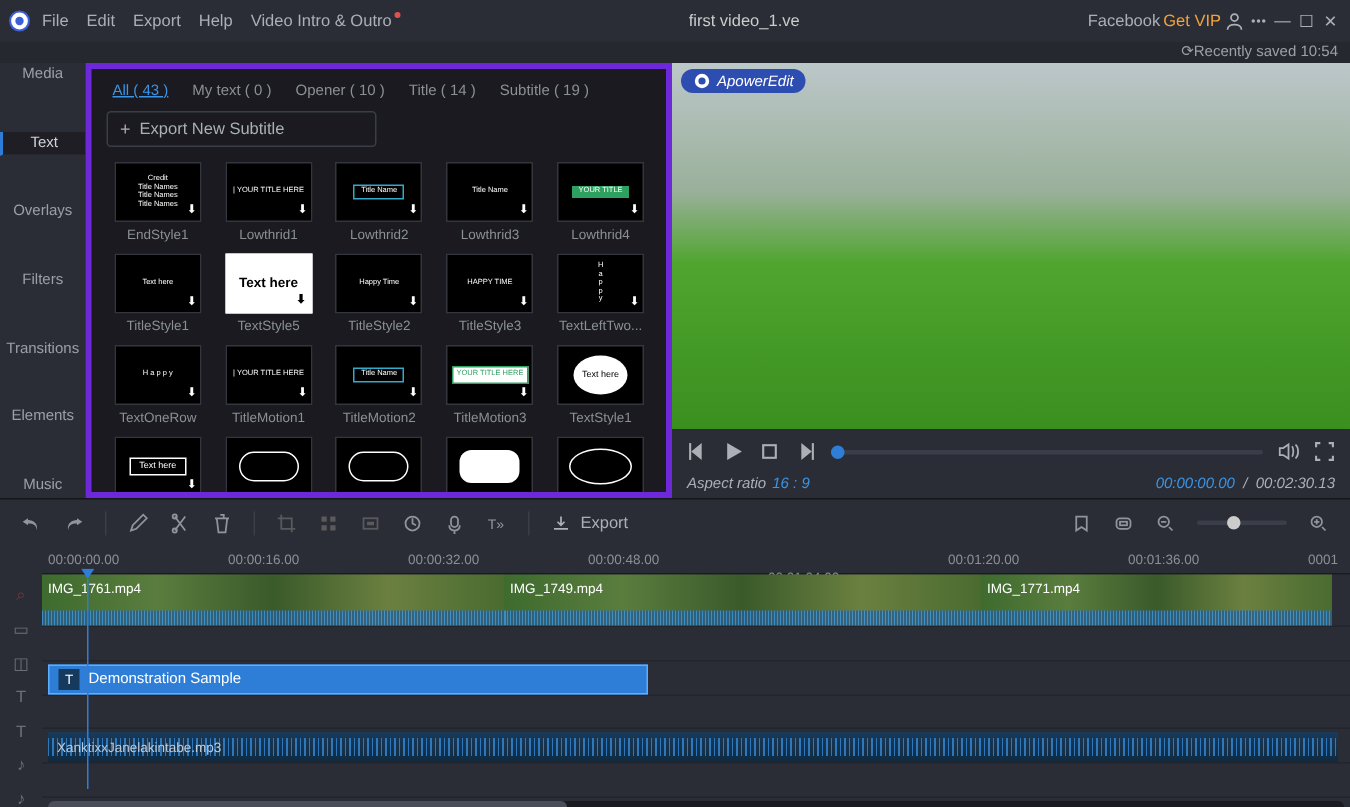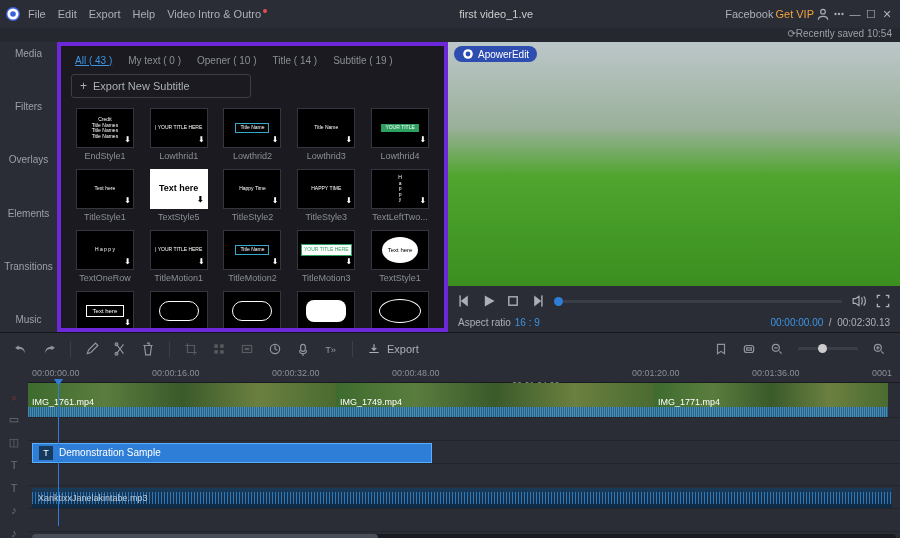--- a/index.html
+++ b/index.html
@@ -23,21 +23,21 @@
 .preset-tab { color:#8a9096; cursor:pointer; }
 .preset-tab.active { color:#3a95e6; text-decoration:underline; }
 .insert-bar { height:24px; margin:0 10px 4px; display:flex; align-items:center; border:1px solid #3a3e48; border-radius:3px; padding:0 8px; gap:6px; cursor:pointer; width:180px; }
 .insert-bar .plus { font-size:12px; color:#aab0b6; }
 .presets { flex:1; overflow-y:auto; padding:6px 12px; display:grid; grid-template-columns:repeat(5,1fr); gap:8px 10px; }
 .presets::-webkit-scrollbar { width:8px; } .presets::-webkit-scrollbar-thumb { background:#3a3e48; }
 .preset { display:flex; flex-direction:column; align-items:center; gap:3px; }
 .thumb { width:58px; height:40px; background:#000; border:1px solid #33363f; position:relative; display:flex; align-items:center; justify-content:center; font-size:5px; color:#fff; text-align:center; line-height:1.1; }
 .thumb .dl { position:absolute; bottom:2px; right:2px; font-size:8px; }
 .preset-label { font-size:9px; color:#8a9096; white-space:nowrap; overflow:hidden; text-overflow:ellipsis; max-width:64px; }
-.preview { width:452px; background:#2b2d36; display:flex; flex-direction:column; }
+.preview { width:452px; background:#2b2d36; display:flex; flex-direction:column;font-style:italic; }
 .preview-video { flex:1; margin:0 0 4px; position:relative; background:linear-gradient(#bcc7c9 0%,#9ab09a 35%,#4fa52e 55%,#3a8f1f 100%); }
 .preview-badge { position:absolute; top:4px; left:6px; background:#2e4db0; color:#fff; border-radius:10px; padding:2px 8px; font-size:10px; display:flex; gap:4px; align-items:center; }
 .preview-badge::after { content:""; position:absolute; top:-2px; right:-10px; font-size:8px; color:#3a95e6; }
 .preview-ctrl { height:22px; display:flex; align-items:center; padding:0 10px; gap:10px; }
 .preview-ctrl .btn { width:14px; height:14px; cursor:pointer; display:flex; align-items:center; justify-content:center; }
 .preview-ctrl .progress { flex:1; height:3px; background:#3a3e48; border-radius:2px; position:relative; }
 .preview-ctrl .progress .dot { position:absolute; left:0; top:-3px; width:9px; height:9px; border-radius:50%; background:#2e7dd7; }
 .preview-info { height:20px; display:flex; align-items:center; padding:0 10px; font-size:10px; }
 .preview-info .ratio { color:#3a95e6; margin-left:4px; }
 .preview-info .time { margin-left:auto; }
@@ -53,21 +53,21 @@
 .track-icons { width:28px; display:flex; flex-direction:column; padding-top:22px; gap:0; }
 .track-icon { height:24px; display:flex; align-items:center; justify-content:center; opacity:.5; font-size:11px; }
 .track-icon.red { color:#c34040; }
 .tracks { flex:1; display:flex; flex-direction:column; overflow:hidden; position:relative; }
 .ruler { height:22px; display:flex; position:relative; font-size:9px; color:#8a9096; border-bottom:1px solid #1a1b20; }
 .ruler span { position:absolute; }
 .playhead { position:absolute; left:30px; top:22px; bottom:18px; width:1px; background:#2e7dd7; z-index:5; }
 .playhead::before { content:""; position:absolute; top:-7px; left:-4px; width:9px; height:7px; background:#2e7dd7; clip-path:polygon(0 0,100% 0,50% 100%); }
 .track { height:26px; border-bottom:1px solid #23252c; position:relative; }
 .track.video { height:36px; display:flex; }
-.vclip { height:34px; background:linear-gradient(90deg,#3e6b2e,#5a7d3e,#3a5a2a,#6b8040,#4a6b30); position:relative; overflow:hidden; font-size:9px; color:#fff; padding:14px 4px; }
+.vclip { height:34px; background:linear-gradient(90deg,#3e6b2e,#5a7d3e,#3a5a2a,#6b8040,#4a6b30); position:relative; overflow:hidden; font-size:9px; color:#fff; padding:4px 4px; }
 .vclip .wave { position:absolute; bottom:0; left:0; right:0; height:10px; background:repeating-linear-gradient(90deg,#3a95e6 0,#3a95e6 1px,#2b5d8a 1px,#2b5d8a 2px); opacity:.8; }
 .tclip { position:absolute; left:4px; top:2px; height:20px; width:400px; background:#2e7dd7; color:#fff; font-size:10px; display:flex; align-items:center; padding:0 6px; border:1px solid #5ab0ff; }
 .tclip .ticon { width:14px; height:14px; background:#163a5e; margin-right:6px; display:flex; align-items:center; justify-content:center; font-size:9px; }
 .aclip { position:absolute; left:4px; top:2px; height:20px; width:860px; background:linear-gradient(#1a3a5a,#0f2a42); color:#bcd; font-size:9px; display:flex; align-items:center; padding:0 6px; overflow:hidden; }
 .aclip .awave { position:absolute; left:0; right:0; top:4px; bottom:4px; background:repeating-linear-gradient(90deg,#3a95e6 0,#3a95e6 1px,transparent 1px,transparent 3px); opacity:.7; }
 .hscroll { height:14px; display:flex; align-items:center; padding:0 4px; }
 .hscroll .bar { flex:1; height:8px; background:#1a1b20; border-radius:4px; position:relative; }
 .hscroll .bar .th { position:absolute; left:0; width:40%; height:8px; background:#4a4e58; border-radius:4px; }
 svg { width:100%; height:100%; }
 </style>
@@ -109,24 +109,25 @@
     <div class="winbtn">☐</div>
     <div class="winbtn">✕</div>
   </div>
 </div>
 
 <div class="savebar">⟳Recently saved 10:54</div>
 
 <div class="main">
   <div class="sidetabs" id="sidetabs">
       <div class="sidetab">Media</div>
+      <div class="sidetab active">Text</div>
+      <div class="sidetab">Overlays</div>
       <div class="sidetab">Filters</div>
-      <div class="sidetab">Overlays</div>
+      <div class="sidetab">Transitions</div>
       <div class="sidetab">Elements</div>
-      <div class="sidetab">Transitions</div>
       <div class="sidetab">Music</div>
     </div>
   <div class="presetpanel">
     <div class="preset-tabs" id="ptabs">
         <span class="preset-tab active">All ( 43 )</span>
         <span class="preset-tab">My text ( 0 )</span>
         <span class="preset-tab">Opener ( 10 )</span>
         <span class="preset-tab">Title ( 14 )</span>
         <span class="preset-tab">Subtitle ( 19 )</span>
       </div>

